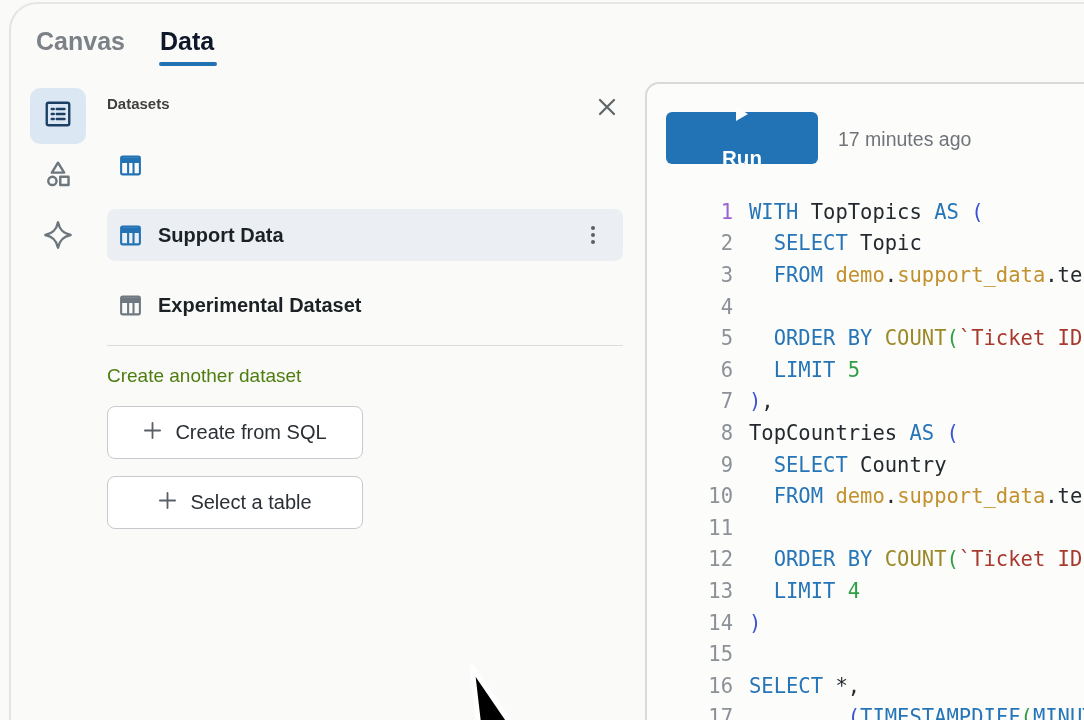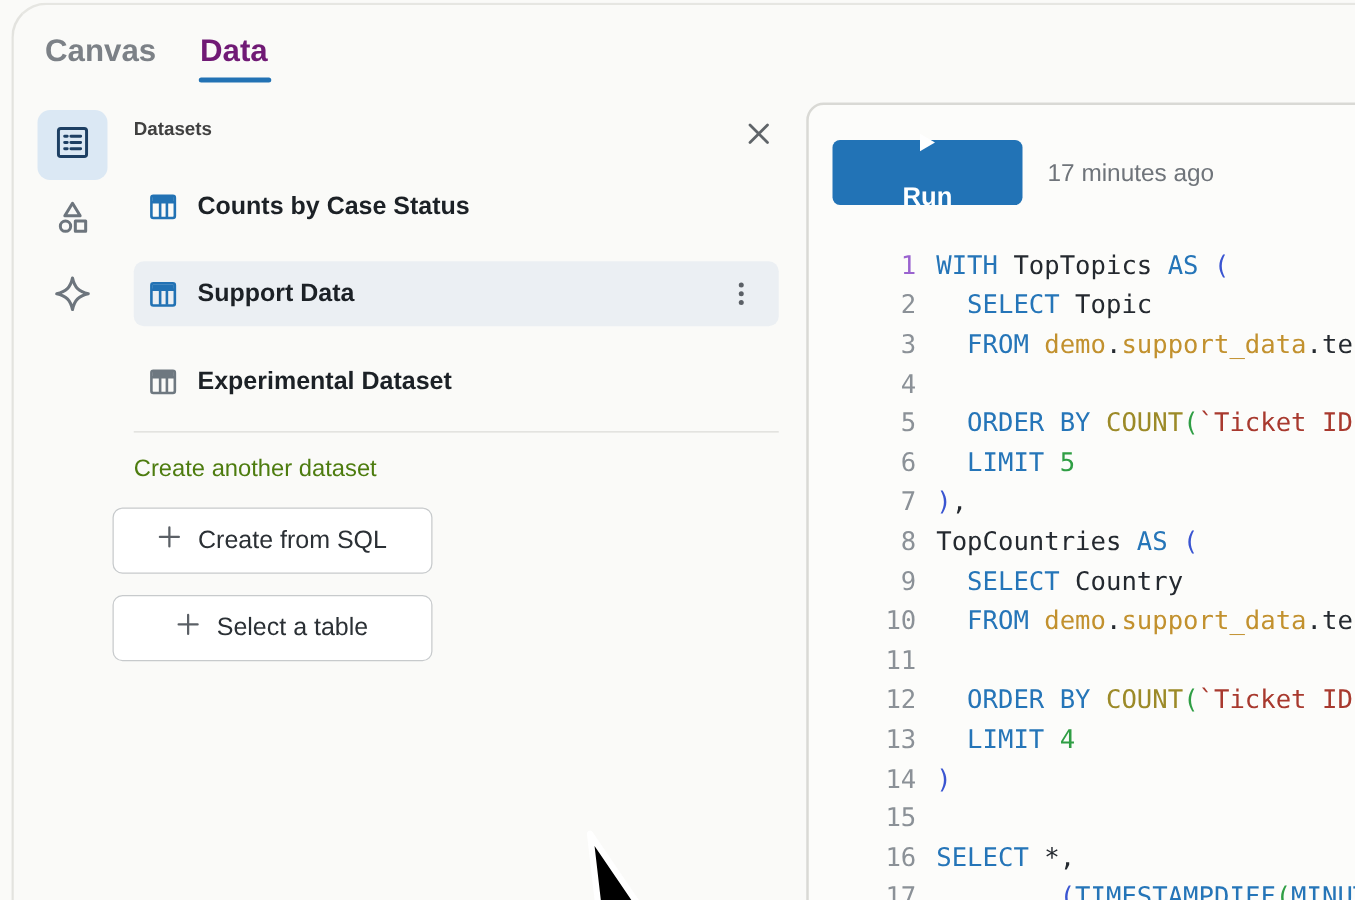--- a/index.html
+++ b/index.html
@@ -11,42 +11,42 @@
     color: #1c2126;
   }
   .frame {
     position: absolute; left: 9px; top: 2px; width: 1100px; height: 740px;
     border-left: 2px solid #e3e3df; border-top: 2px solid #e6e6e2;
     border-top-left-radius: 28px; pointer-events: none;
   }
   
   .tab { position: absolute; top: 27px; font-size: 25px; cursor: pointer; }
   .tab-canvas { left: 36px; color: #7c8187; font-weight: 600; }
-  .tab-data { left: 160px; color: #701a75; font-weight: 700; }
+  .tab-data { left: 160px; color: #0f172a; font-weight: 700; }
   .tab-underline { position: absolute; left: 159px; top: 62px; width: 58px; height: 4px;
     border-radius: 2px; background: var(--accent, #2272b4); }
   
   .rail-btn { position: absolute; left: 30px; width: 56px; height: 56px;
     display: flex; align-items: center; justify-content: center; border-radius: 10px; }
   .rail-btn.active { background: var(--rail-active, #dbe8f4); }
   
   .panel-title { position: absolute; left: 107px; top: 95px; font-size: 15px; font-weight: 700; color: #404040; }
   .close-btn { position: absolute; left: 589px; top: 91px; width: 36px; height: 36px;
     display: flex; align-items: center; justify-content: center; }
   .ds-list { position: absolute; left: 107px; top: 140px; width: 516px; }
   .ds-row { display: flex; align-items: center; height: 50px; border-radius: 8px;
     padding-left: 11px; margin-bottom: 19px; }
   .ds-row.selected { background: var(--row-bg, #ebeff3); height: 52px; }
   .ds-row .ds-icon { width: 25px; height: 25px; flex: none; display: flex; }
   .ds-row .ds-name { margin-left: 15px; font-size: 20px; font-weight: 600; color: #1c2126; white-space: nowrap; }
   .kebab { margin-left: auto; margin-right: 24px; display: flex; flex-direction: column; gap: 3px; padding: 4px; }
   .kebab i { width: 4px; height: 4px; border-radius: 50%; background: #5b6066; }
   .divider { position: absolute; left: 107px; top: 345px; width: 516px; height: 1px; background: #dbdbd8; }
   .section-label { position: absolute; left: 107px; top: 365px; font-size: 19px; color: #4d7c0f; }
-  .action-btn { position: absolute; left: 90px; width: 256px; height: 53px;
+  .action-btn { position: absolute; left: 107px; width: 256px; height: 53px;
     background: #ffffff; border: 1px solid #c7cacc; border-radius: 8px;
     display: flex; align-items: center; justify-content: center; gap: 13px;
     font-size: 20px; color: #2b3035; cursor: pointer; }
   .action-btn.b1 { top: 406px; }
   .action-btn.b2 { top: 476px; }
   
   .editor-panel { position: absolute; left: 645px; top: 82px; width: 460px; height: 660px;
     background: #fcfcfa; border: 2px solid #d9d9d5; border-radius: 14px 0 0 0; }
   .run-btn { position: absolute; left: 19px; top: 28px; width: 152px; height: 52px;
     background: var(--run-bg, #2273b6); border-radius: 6px; border: none;
@@ -116,21 +116,20 @@
 
 <div class="ds-list">
     <div class="ds-row">
       <span class="ds-icon">
         <svg width="25" height="25" viewBox="0 0 24 24" fill="none">
           <rect x="3" y="3.5" width="18" height="17" rx="1.5" stroke="#2272b4" stroke-width="2"></rect>
           <rect x="3.8" y="4.3" width="16.4" height="4" fill="#2272b4"></rect>
           <path d="M9.7 8.5v11.5 M14.9 8.5v11.5 M3.5 8.5h17" stroke="#2272b4" stroke-width="2"></path>
         </svg>
       </span>
-      <span class="ds-name">Counts by Case Status</span>
     </div>
     <div class="ds-row selected">
       <span class="ds-icon">
         <svg width="25" height="25" viewBox="0 0 24 24" fill="none">
           <rect x="3" y="3.5" width="18" height="17" rx="1.5" stroke="#2272b4" stroke-width="2"></rect>
           <rect x="3.8" y="4.3" width="16.4" height="4" fill="#2272b4"></rect>
           <path d="M9.7 8.5v11.5 M14.9 8.5v11.5 M3.5 8.5h17" stroke="#2272b4" stroke-width="2"></path>
         </svg>
       </span>
       <span class="ds-name">Support Data</span>

